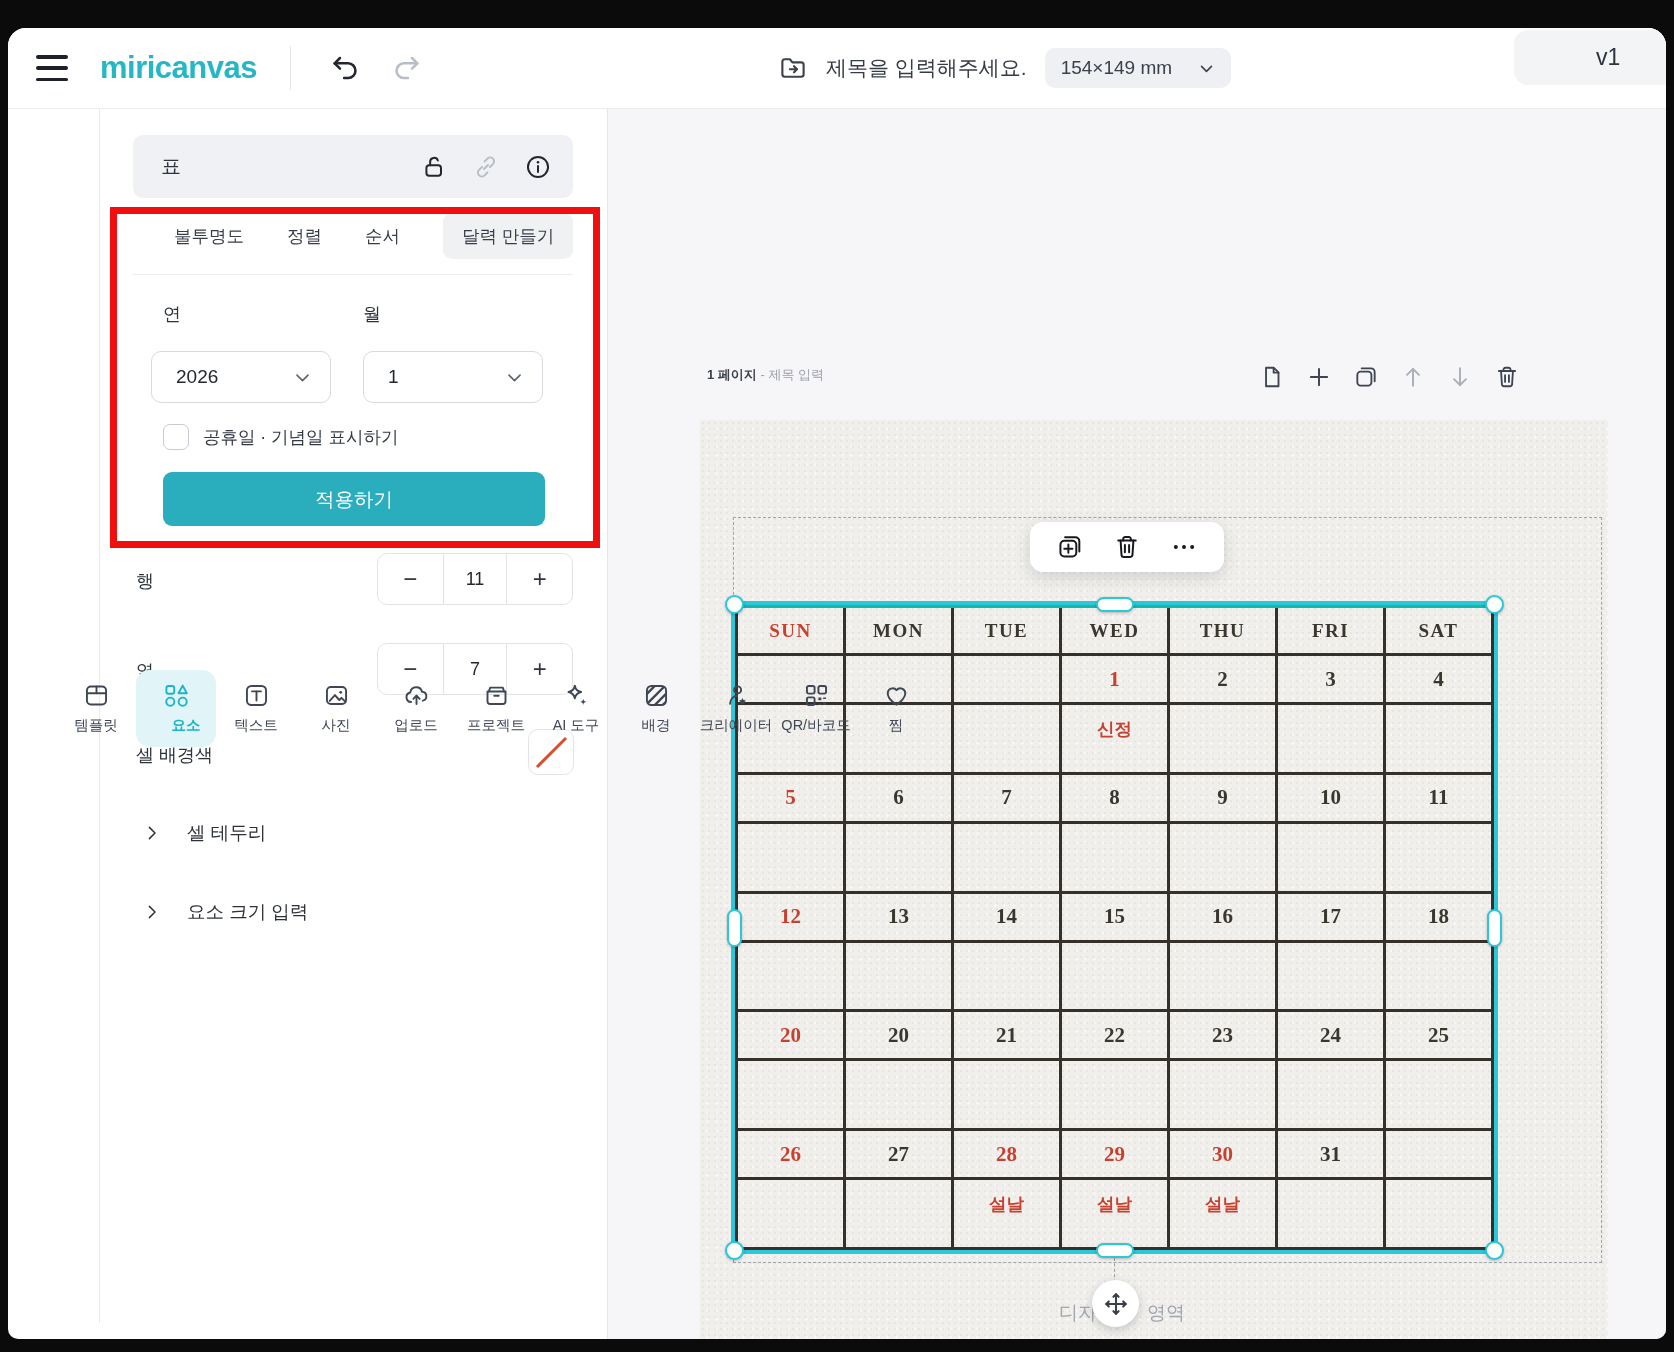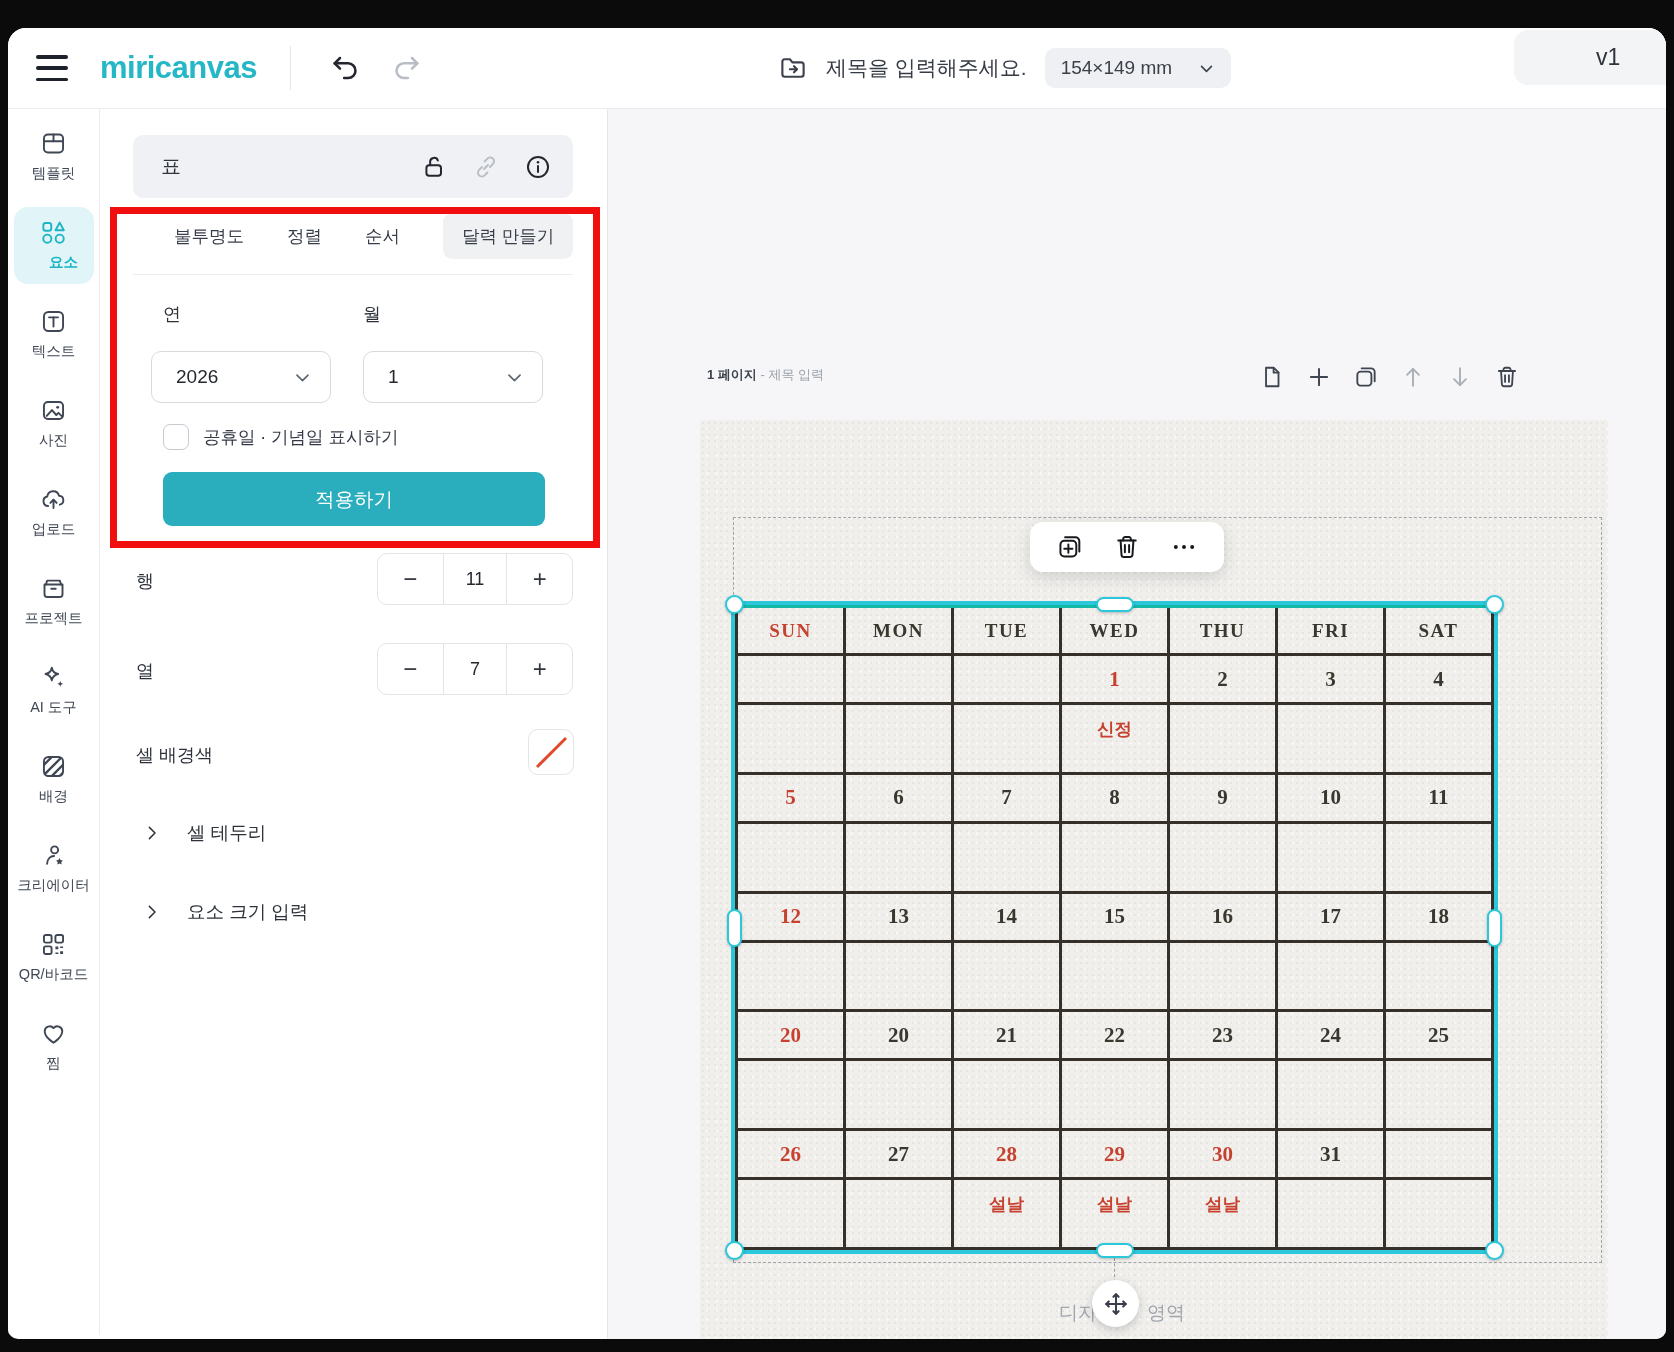--- a/index.html
+++ b/index.html
@@ -17,22 +17,22 @@
   .icon-btn{position:absolute;top:24px;width:32px;height:32px;border:none;background:none;padding:0;cursor:pointer;color:#23262e;}
   .icon-btn.redo{color:#b9bdc5;}
   .title-group{position:absolute;left:770px;top:0;height:80px;display:flex;align-items:center;gap:18px;}
   .folder-ic{color:#3c414b}
   .doc-title{font-size:21px;color:#363c46;}
   .size-pill{display:flex;align-items:center;gap:26px;background:#eef0f3;border:none;border-radius:10px;
              padding:9px 16px;font-size:19px;color:#3b414b;cursor:pointer;font-family:inherit;}
   .v1-pill{position:absolute;right:-34px;top:2px;width:186px;height:55px;background:#f3f4f6;border:none;border-radius:14px;
            font-size:23px;color:#2e333c;cursor:pointer;font-family:inherit;text-align:left;padding-left:82px;}
   
-  .rail{position:absolute;left:0;top:76px;width:92px;height:1231px;background:#fff;border-right:1px solid #e9ebee;
-        display:flex;flex-direction:column;align-items:center;padding-top:14px;box-sizing:border-box;z-index:20;}
+  .rail{position:absolute;left:0;top:64px;width:92px;height:1231px;background:#fff;border-right:1px solid #e9ebee;
+        display:flex;flex-direction:row;align-items:center;padding-top:14px;box-sizing:border-box;z-index:20;padding-left:48px;}
   .rail-item{width:80px;height:77px;margin-bottom:12px;display:flex;flex-direction:column;align-items:center;justify-content:center;
              gap:7px;border-radius:14px;cursor:pointer;color:#3f4754;flex-shrink:0;}
   .rail-item .rail-label{font-size:14.5px;color:#3f4754;white-space:nowrap;}
   .rail-item.active{background:#e1f5f8;color:#1cb5c6;}
   .rail-item.active .rail-label{color:#1cb5c6;font-weight:700;margin-left:20px;}
   
   .panel{position:absolute;left:92px;top:80px;width:507px;height:1231px;background:#fff;border-right:1px solid #e4e6ea;z-index:10;}
   .elem-header{position:absolute;left:33px;top:27px;width:440px;height:63px;background:#f0f1f4;border-radius:10px;
                display:flex;align-items:center;padding:0 20px 0 28px;box-sizing:border-box;}
   .elem-title{font-size:20px;color:#2e333c;flex:1;}

